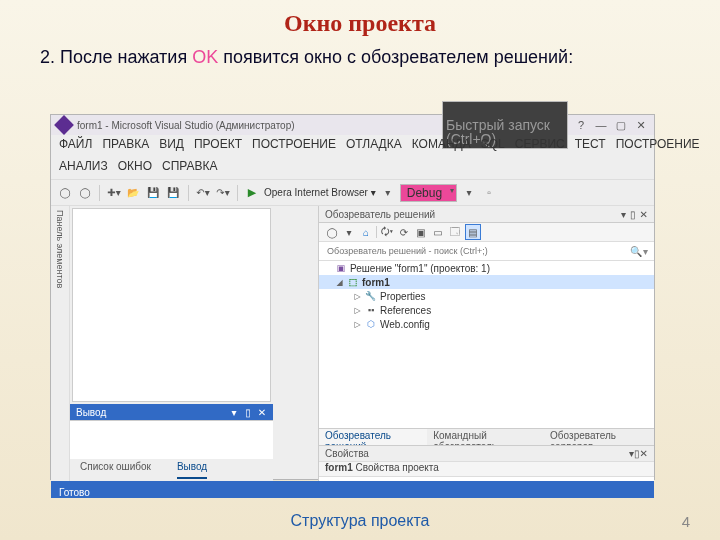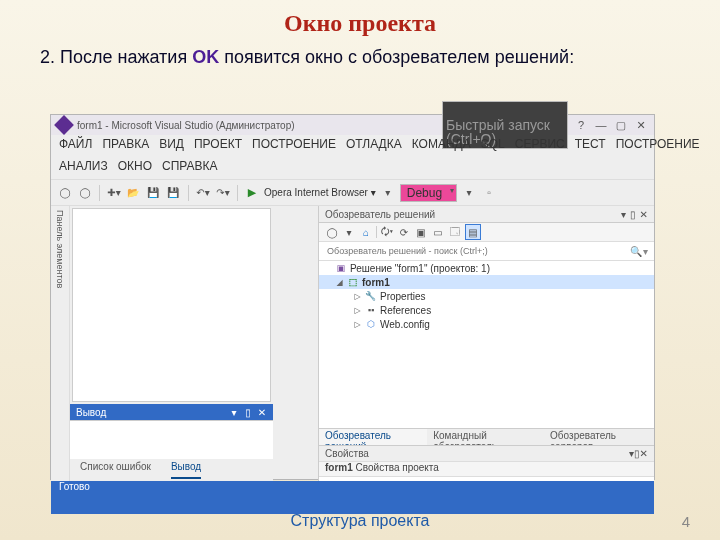--- a/index.html
+++ b/index.html
@@ -1,19 +1,19 @@
 <!DOCTYPE html>
 <html><head>
 <meta charset="utf-8">
 <style>
 html,body{margin:0;padding:0;width:720px;height:540px;font-family:"Segoe UI",Arial,sans-serif;background:linear-gradient(#f9f5e8,#f0e6cd);overflow:hidden;}
 .slide{position:relative;width:720px;height:540px;}
 .title{color:#b02418;font:bold 24px Georgia,"Times New Roman",serif;text-align:center;padding-top:10px;}
 .bullet{color:#0a0a2a;font:18px Arial;margin:10px 55px 6px 40px;text-align:justify;}
-.bullet .ok{color:#4c1d95;font-weight:bold;}
+.bullet .ok{color:#ec4899;font-weight:normal;}
 .vswin{position:absolute;left:50px;top:114px;width:603px;height:364px;background:#eee;border:1px solid #b5b5b5;font-size:10px;color:#333;}
 .titlebar{height:20px;background:#e9e6ed;display:flex;align-items:center;gap:6px;padding:0 6px;}
 .vs-logo{width:14px;height:14px;background:#5c2d91;transform:rotate(45deg);}
 .tb-title{color:#555;font-size:10px;}
 .tb-spacer{flex:1;}
 .quick{border:1px solid #bbb;background:#404040;width:118px;height:14px;color:#999;font-size:14px;padding:16px 3px;line-height:14px;}
 .minbox{width:14px;height:14px;display:inline-flex;align-items:center;justify-content:center;font-size:11px;color:#555;}
 .menubar{height:18px;display:flex;gap:10px;padding:2px 8px;background:#eee;font-size:12px;color:#333;}
 .menubar span{white-space:nowrap;}
 .toolbar{height:25px;background:#eee;border-top:1px solid #ddd;border-bottom:1px solid #ddd;display:flex;align-items:center;gap:4px;padding:0 6px;}
@@ -25,21 +25,21 @@
 .debug::after{content:"▾";position:absolute;right:2px;top:1px;font-size:8px;color:#555;}
 .client{display:flex;height:275px;}
 .leftcol{width:18px;background:#eee;border-right:1px solid #ddd;text-align:center;padding-top:4px;}
 .vtext{writing-mode:vertical-rl;font-size:9px;color:#555;}
 .centercol{flex:1;display:flex;flex-direction:column;}
 .editor-area{flex:1;background:#fff;border:1px solid #ccc;margin:2px;}
 .output-hdr{height:16px;background:#316ac5;color:#fff;display:flex;align-items:center;padding:0 6px;gap:4px;font-size:10px;}
 .output-hdr .sp{flex:1;}
 .output-hdr .x{width:10px;text-align:center;font-size:10px;}
 .output-body{height:38px;background:#fff;border-top:1px solid #ccc;}
-.tabstrip{height:18px;display:flex;gap:20px;padding:2px 10px;font-size:10px;color:#555;background:#eee;}
+.tabstrip{height:18px;display:flex;gap:26px;padding:2px 10px;font-size:10px;color:#555;background:#eee;}
 .tabstrip .active{color:#0a4b8c;border-bottom:2px solid #0a4b8c;}
 .rightcol{width:335px;display:flex;flex-direction:column;border-left:1px solid #ccc;margin-left:45px;}
 .panel-hdr{height:16px;background:#eee;display:flex;align-items:center;padding:0 6px;gap:4px;font-size:10px;color:#555;border-bottom:1px solid #ccc;}
 .panel-hdr .sp{flex:1;}
 .panel-tb{height:18px;background:#f5f5f5;display:flex;align-items:center;gap:3px;padding:0 6px;border-bottom:1px solid #ddd;}
 .panel-tb .ic{width:14px;height:14px;display:inline-flex;align-items:center;justify-content:center;color:#555;font-size:10px;}
 .panel-tb .home{color:#0066cc;}
 .panel-tb .selected{border:1px solid #3a7bd5;background:#d0e4ff;}
 .search-row{height:18px;border:0;border-bottom:1px solid #ddd;display:flex;align-items:center;padding:0 6px;background:#fff;}
 .search-row input{flex:1;border:none;font-size:9px;color:#999;outline:none;background:transparent;}
@@ -53,21 +53,21 @@
 .cfg{color:#3a7bd5;}
 .prj{color:#2a8a2a;font-weight:bold;}
 .ind1{padding-left:16px;} .ind2{padding-left:34px;}
 .bottom-tabs{height:16px;display:flex;font-size:10px;border-top:1px solid #ccc;background:#eee;}
 .bottom-tabs span{padding:1px 6px;color:#555;}
 .bottom-tabs .on{background:#f5f5f5;color:#0a4b8c;}
 .prop-hdr{height:15px;background:#eee;display:flex;align-items:center;padding:0 6px;font-size:10px;color:#555;border-top:1px solid #ccc;}
 .prop-hdr .sp{flex:1;}
 .prop-sub{height:14px;background:#f5f5f5;padding:0 6px;font-size:10px;color:#444;border-top:1px solid #ddd;border-bottom:1px solid #ddd;}
 .prop-body{height:4px;background:#fff;}
-.statusbar{height:33px;background:#316ac5;color:#fff;font-size:10px;display:flex;align-items:flex-start;padding:0 8px;}
+.statusbar{height:17px;background:#316ac5;color:#fff;font-size:10px;display:flex;align-items:flex-end;padding:0 8px;}
 .footer{position:absolute;bottom:10px;width:720px;text-align:center;color:#1f5aa8;font:16px Arial;}
 .pagenum{position:absolute;bottom:10px;right:30px;color:#888;font:15px Arial;}
 </style>
 </head>
 <body>
 <div class="slide">
 
 <div class="title">Окно проекта</div>
 
 <div class="bullet">

